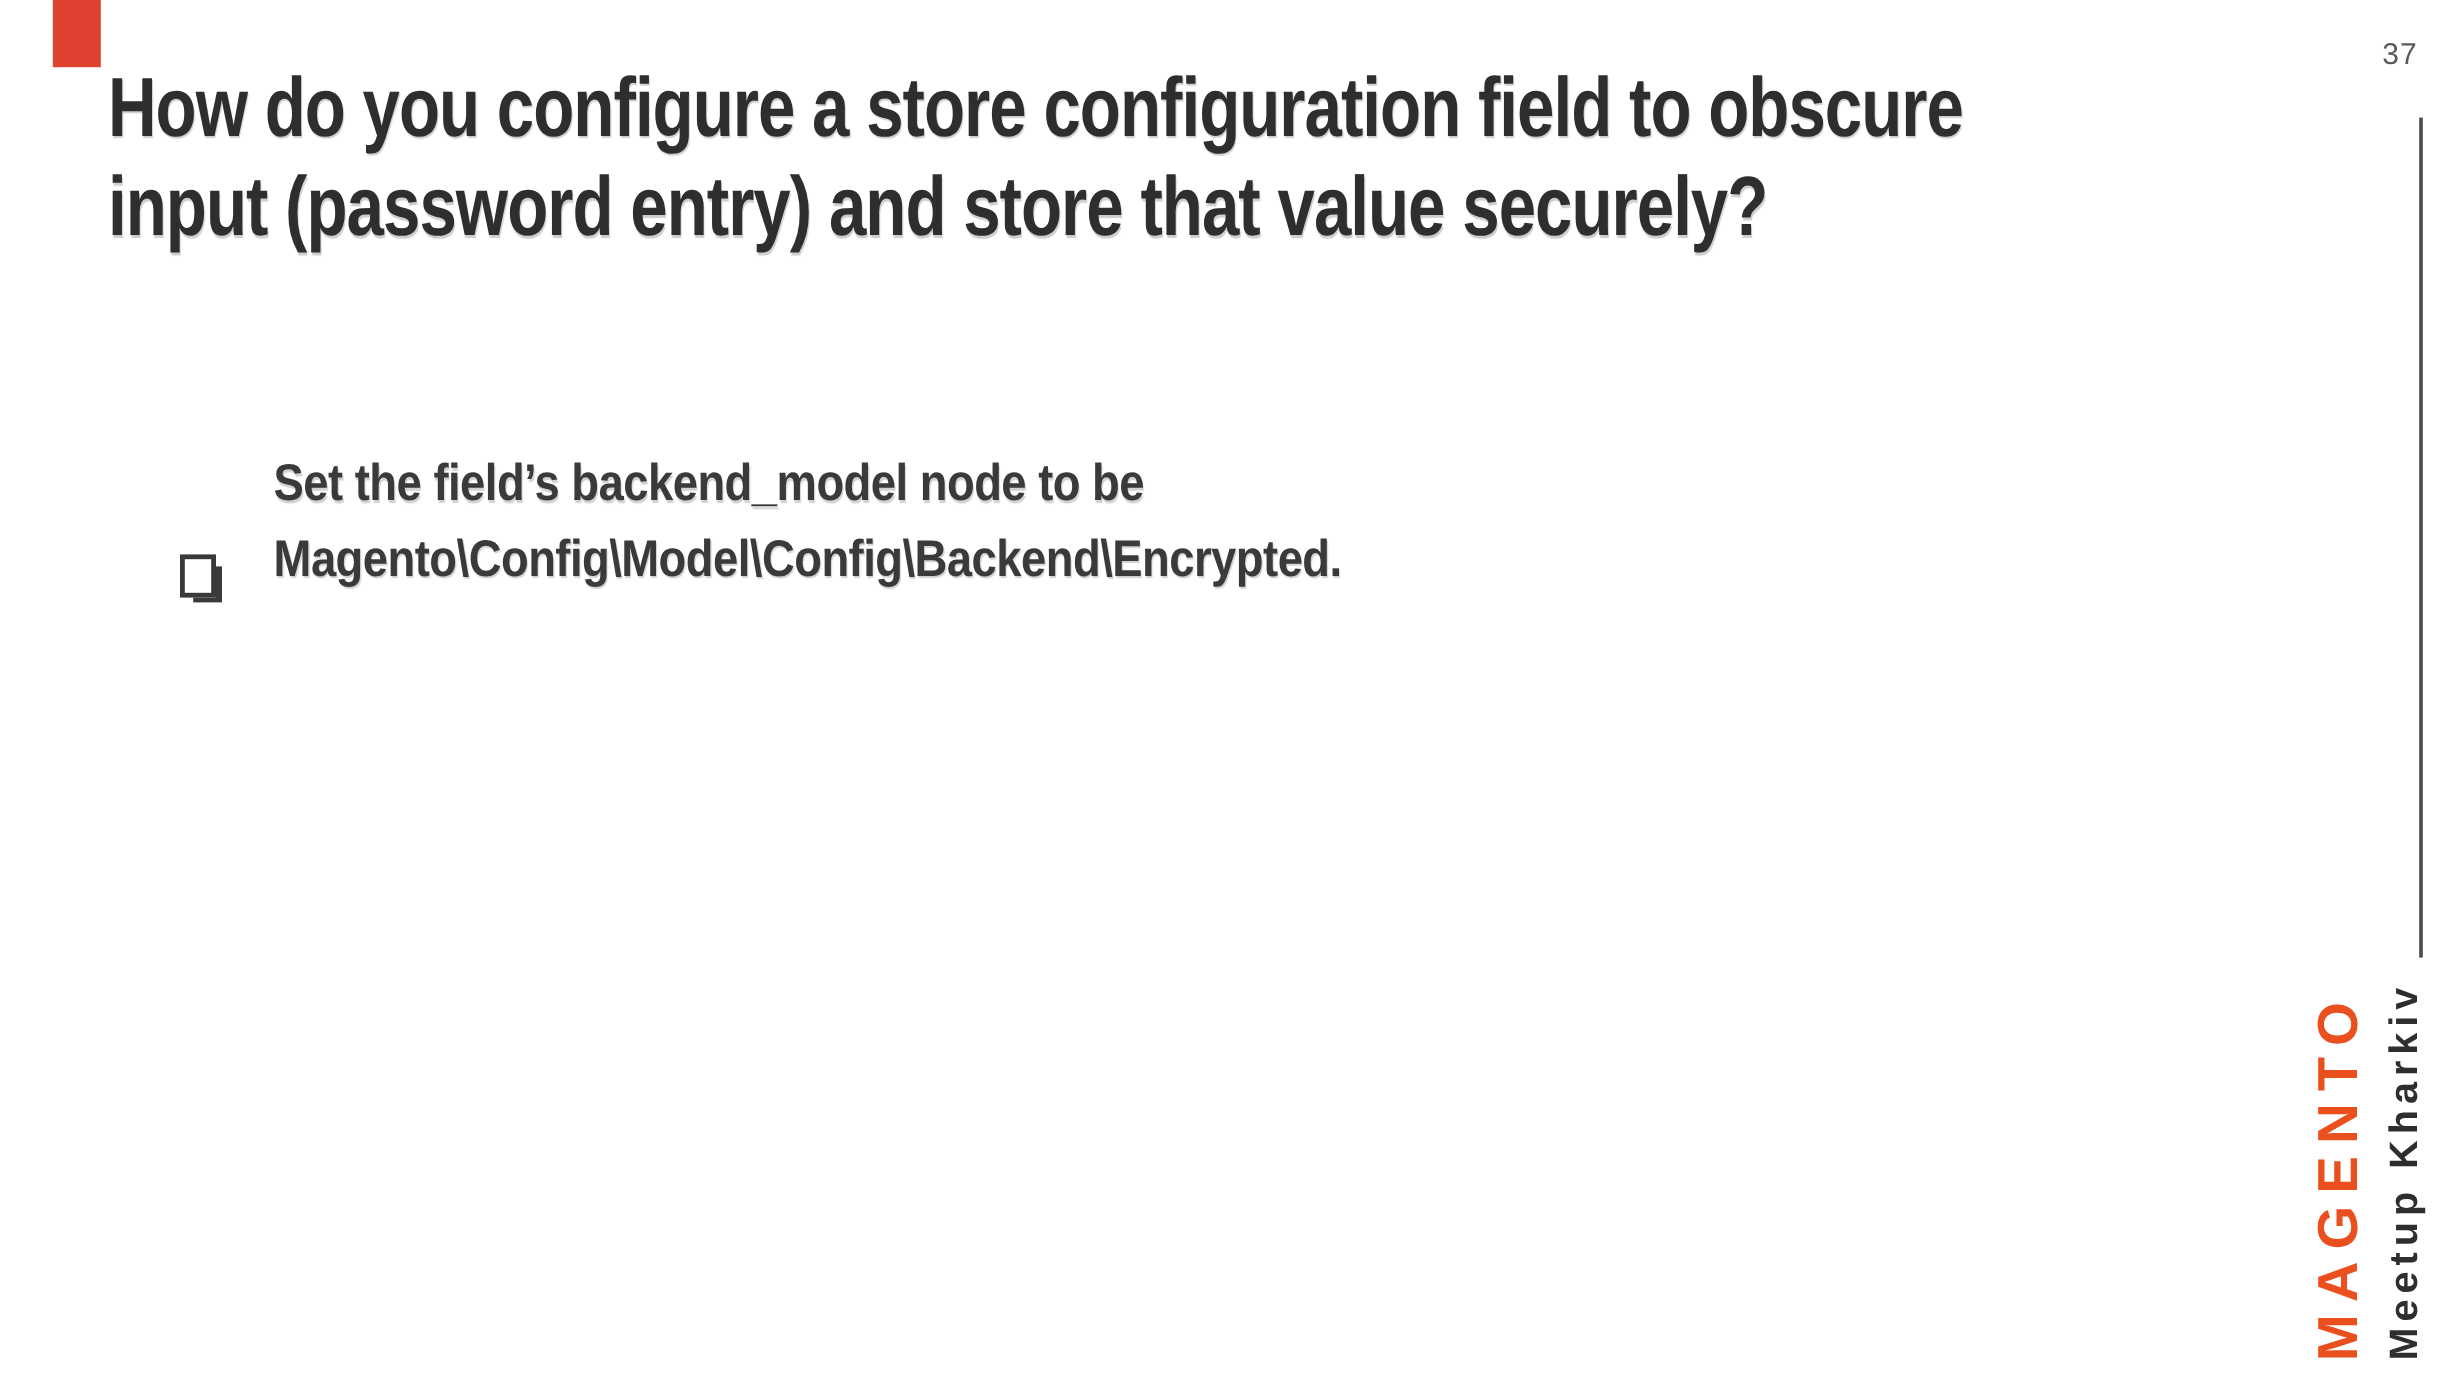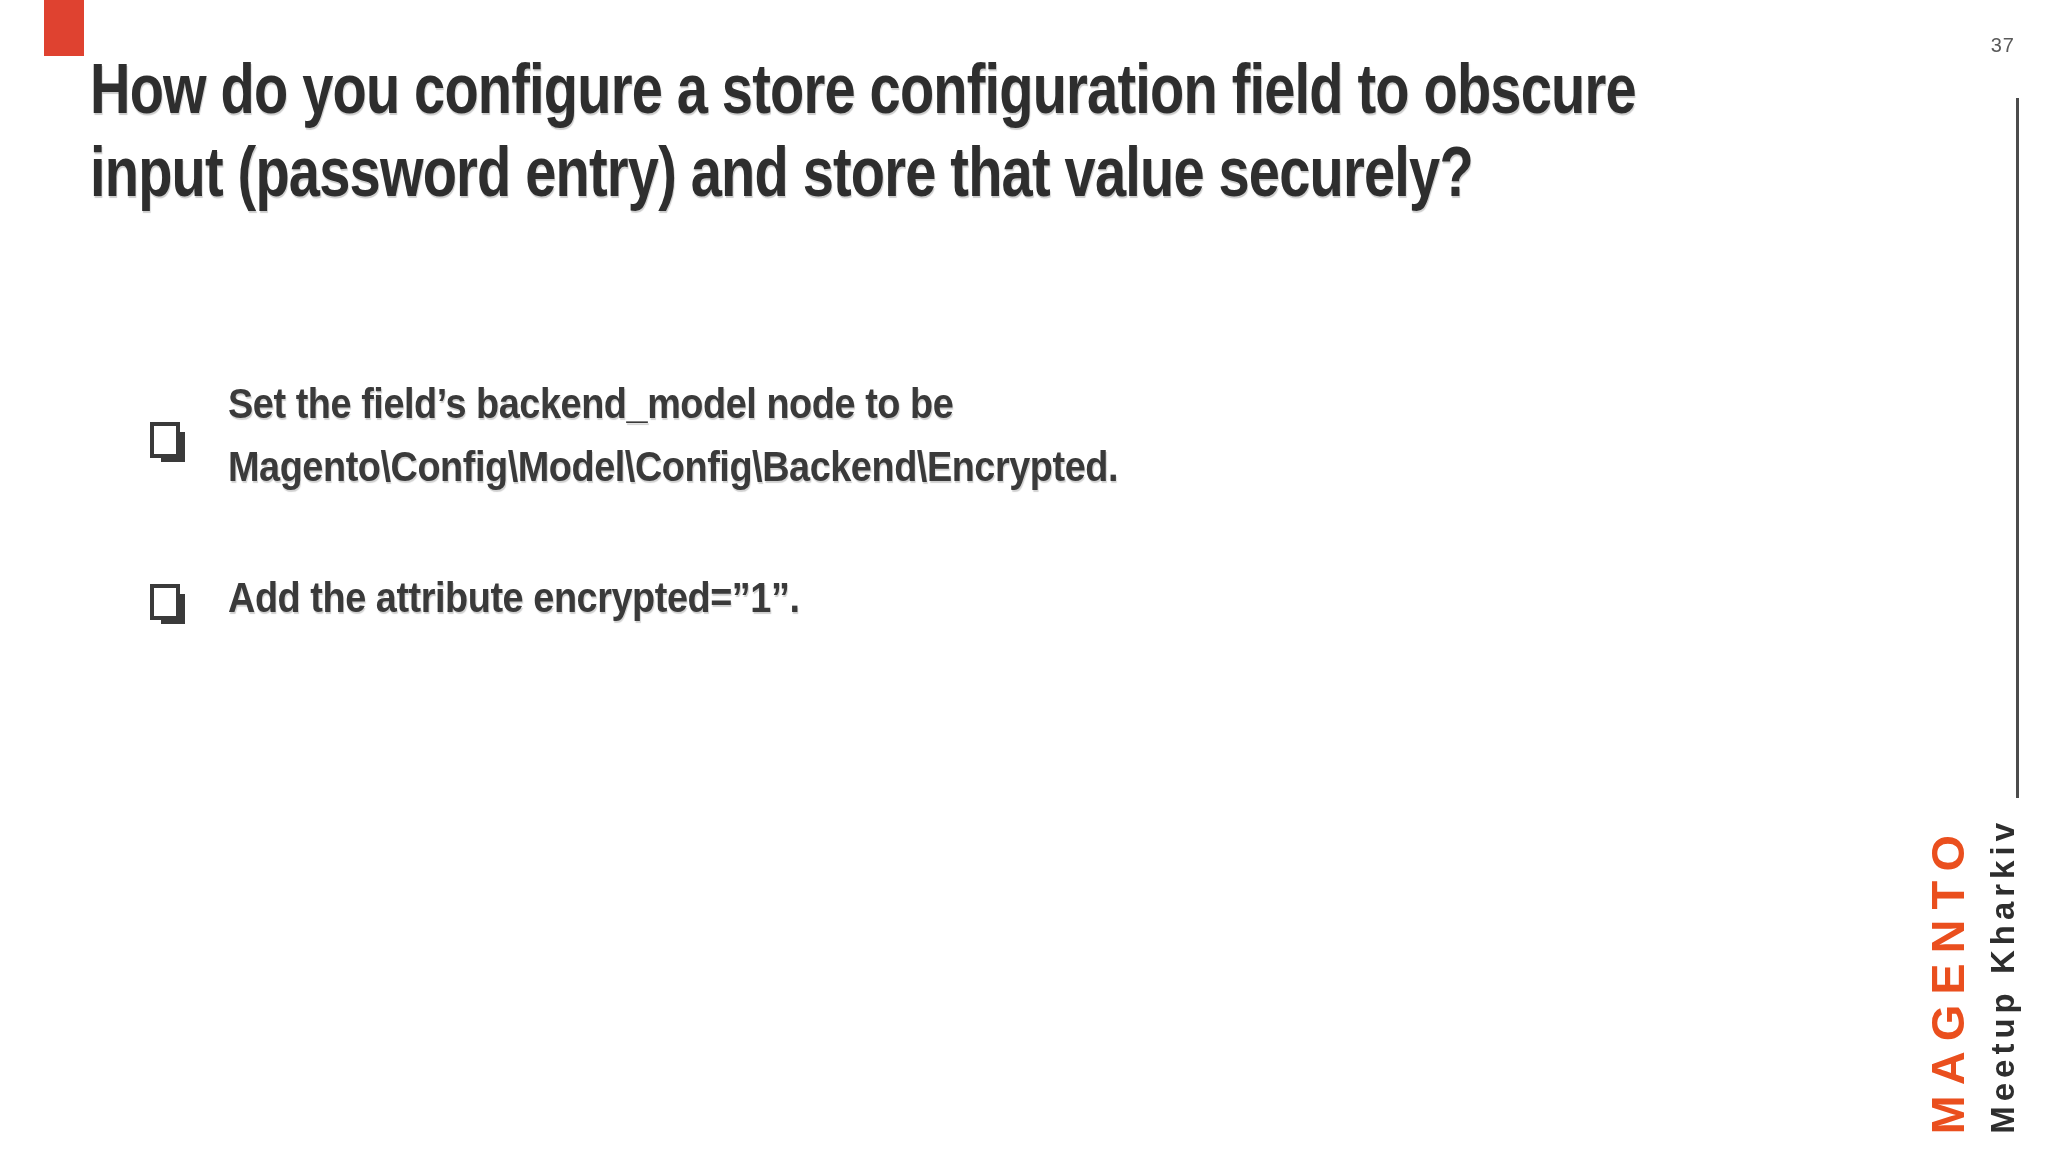--- a/index.html
+++ b/index.html
@@ -24,21 +24,21 @@
     width: 40px;
     height: 56px;
     background: #df4230;
   }
 
   
   .page-number {
     position: absolute;
     top: 30px;
     right: 33px;
-    font-size: 20px;
+    font-size: 25px;
     line-height: 30px;
     color: #5a5a5a;
     letter-spacing: 1px;
   }
 
   
   .slide-title {
     position: absolute;
     left: 90px;
     top: 48px;
@@ -56,21 +56,21 @@
 
   
   .checklist {
     position: absolute;
     left: 150px;
     top: 372px;
     width: 1700px;
   }
   .check-item {
     display: flex;
-    align-items: center;
+    align-items: flex-end;
     margin-bottom: 68px;
   }
   .check-item:last-child { margin-bottom: 0; }
   .checkbox {
     flex: 0 0 auto;
     width: 22px;
     height: 28px;
     margin-top: 9px;
     background: #ffffff;
     border: 4px solid #3a3a3a;
@@ -136,24 +136,20 @@
 
 <h1 class="slide-title" style="margin:0;">How do you configure a store configuration field to obscure
 input (password entry) and store that value securely?</h1>
 
 <div class="checklist">
   <div class="check-item">
     <span class="checkbox"></span>
     <div class="check-text">Set the field’s backend_model node to be
 Magento\Config\Model\Config\Backend\Encrypted.</div>
   </div>
-  <div class="check-item">
-    <span class="checkbox"></span>
-    <div class="check-text">Add the attribute encrypted=”1”.</div>
-  </div>
 </div>
 
 <div class="vertical-rule"></div>
 
 <div class="brand-col">
   <div class="brand-vertical brand-magento">MAGENTO</div>
   <div class="brand-vertical brand-event">Meetup Kharkiv</div>
 </div>
 
 </body></html>

